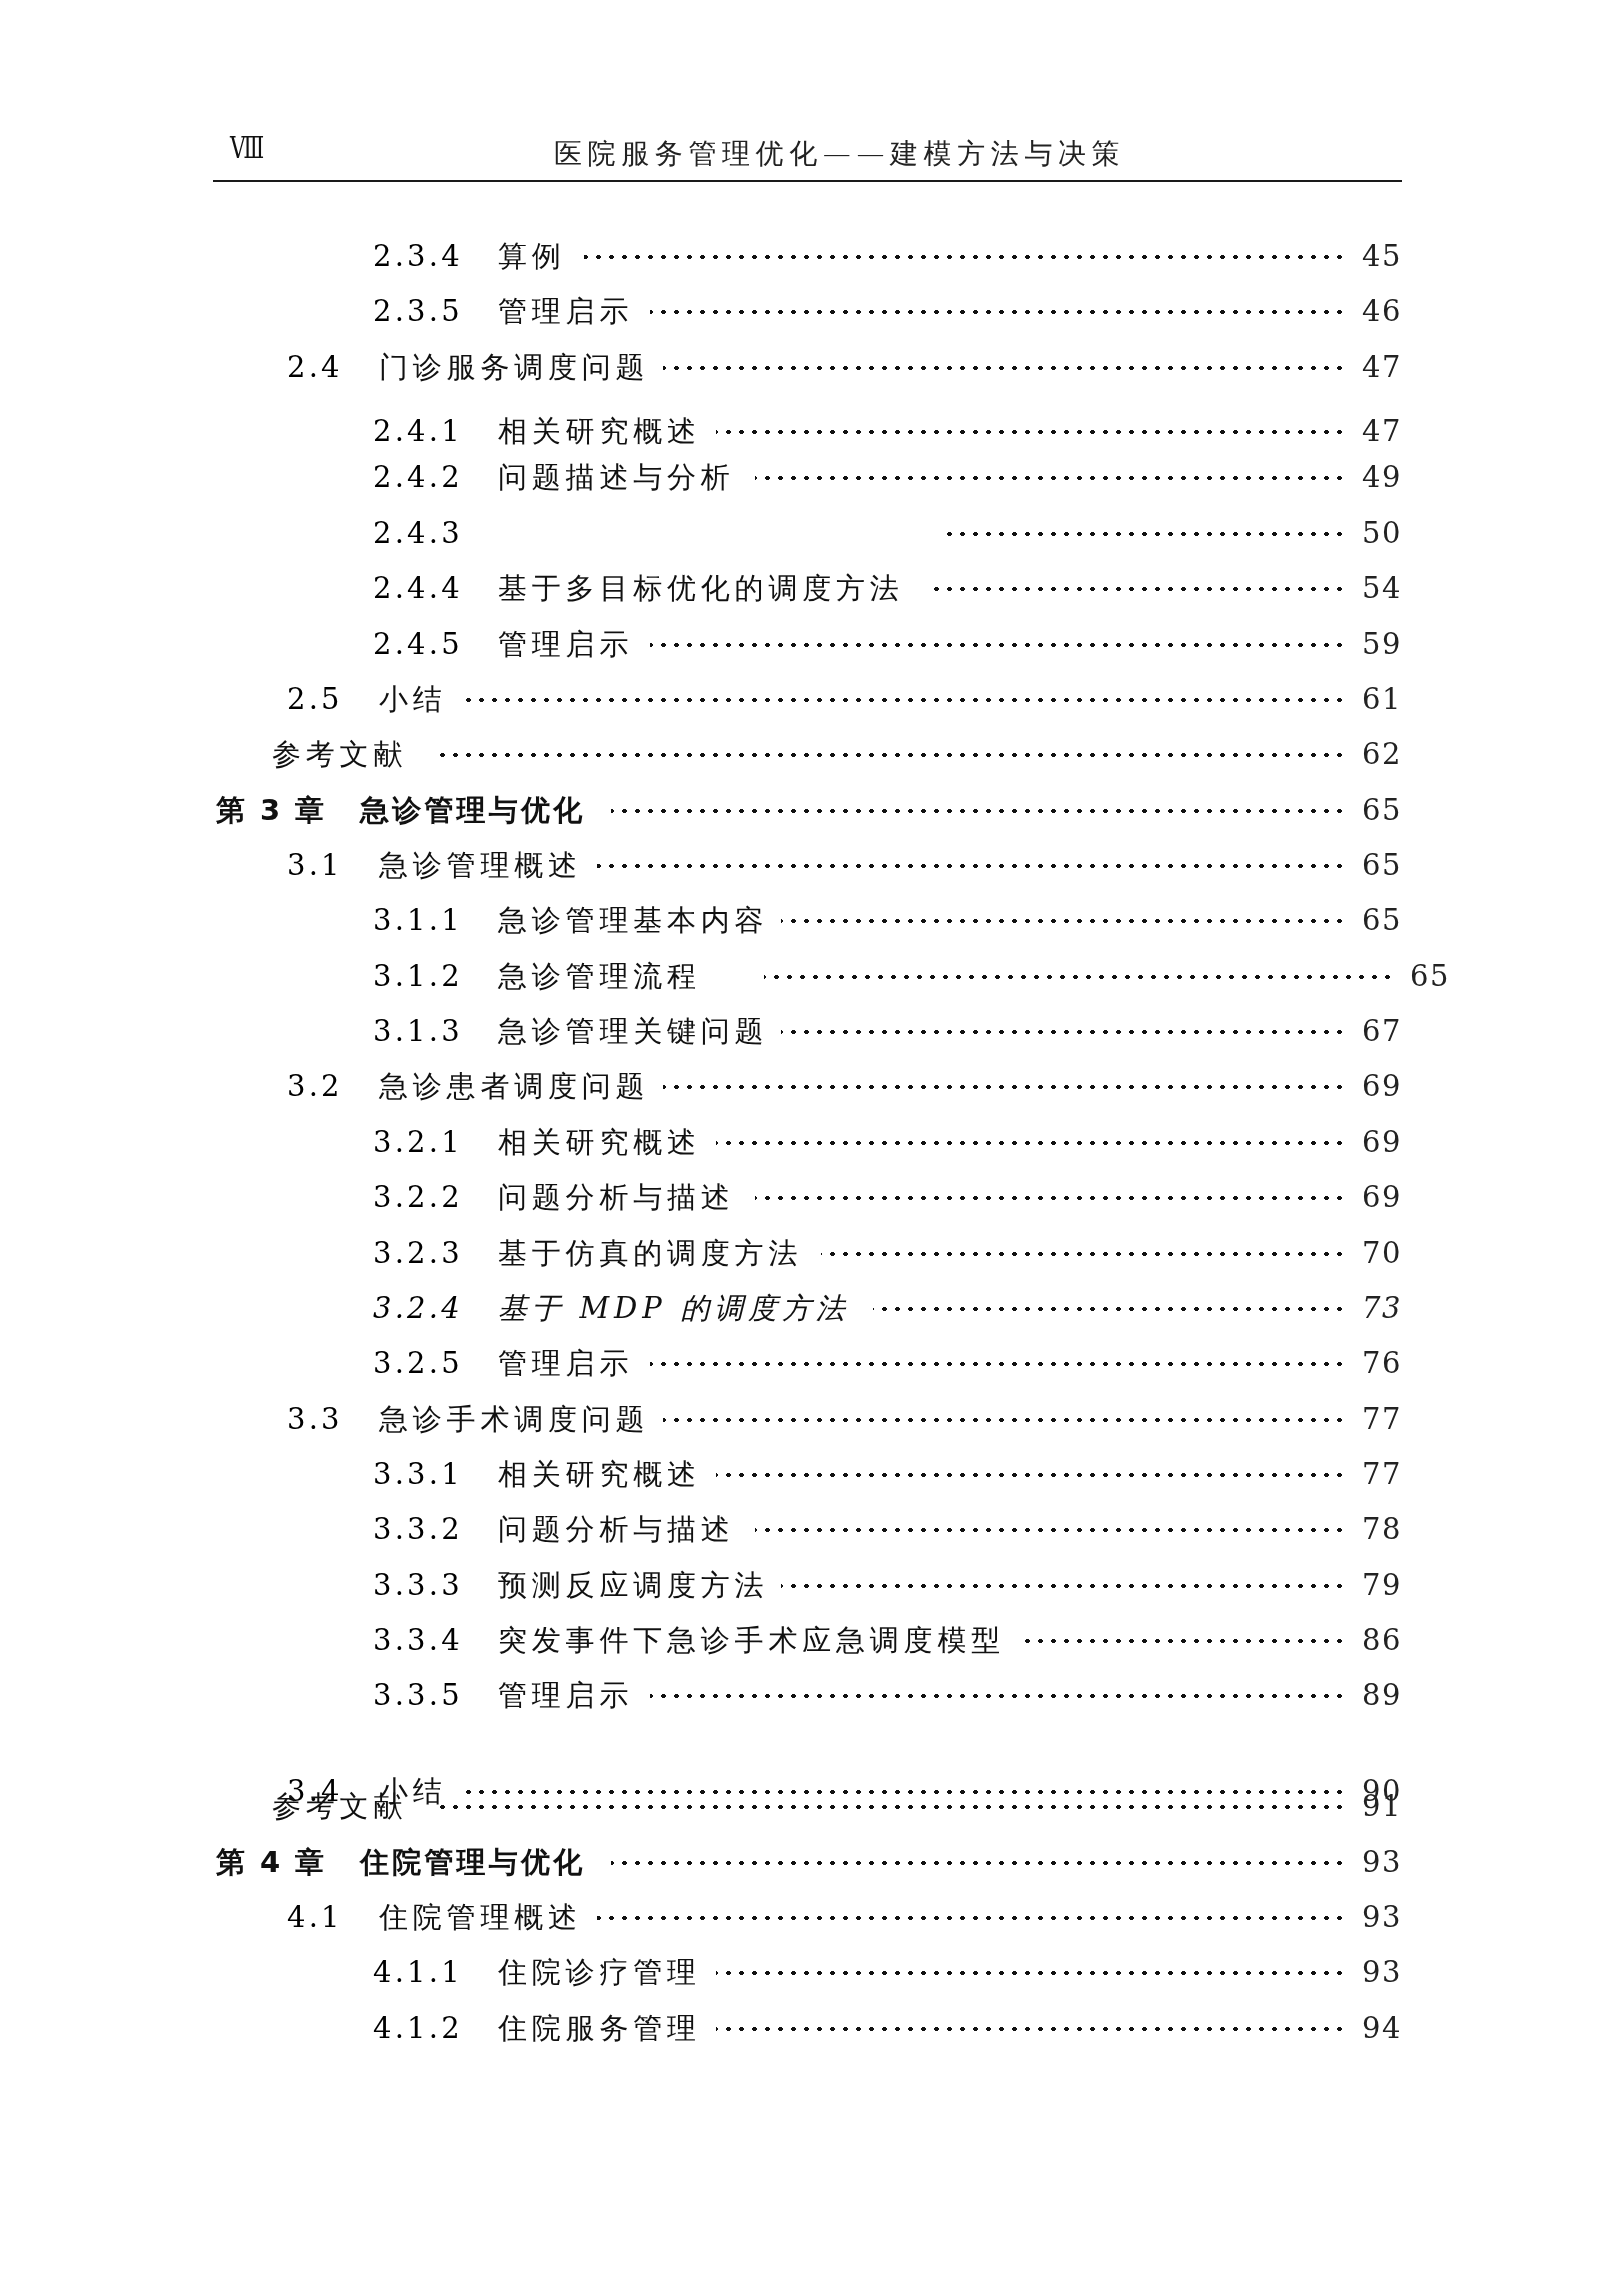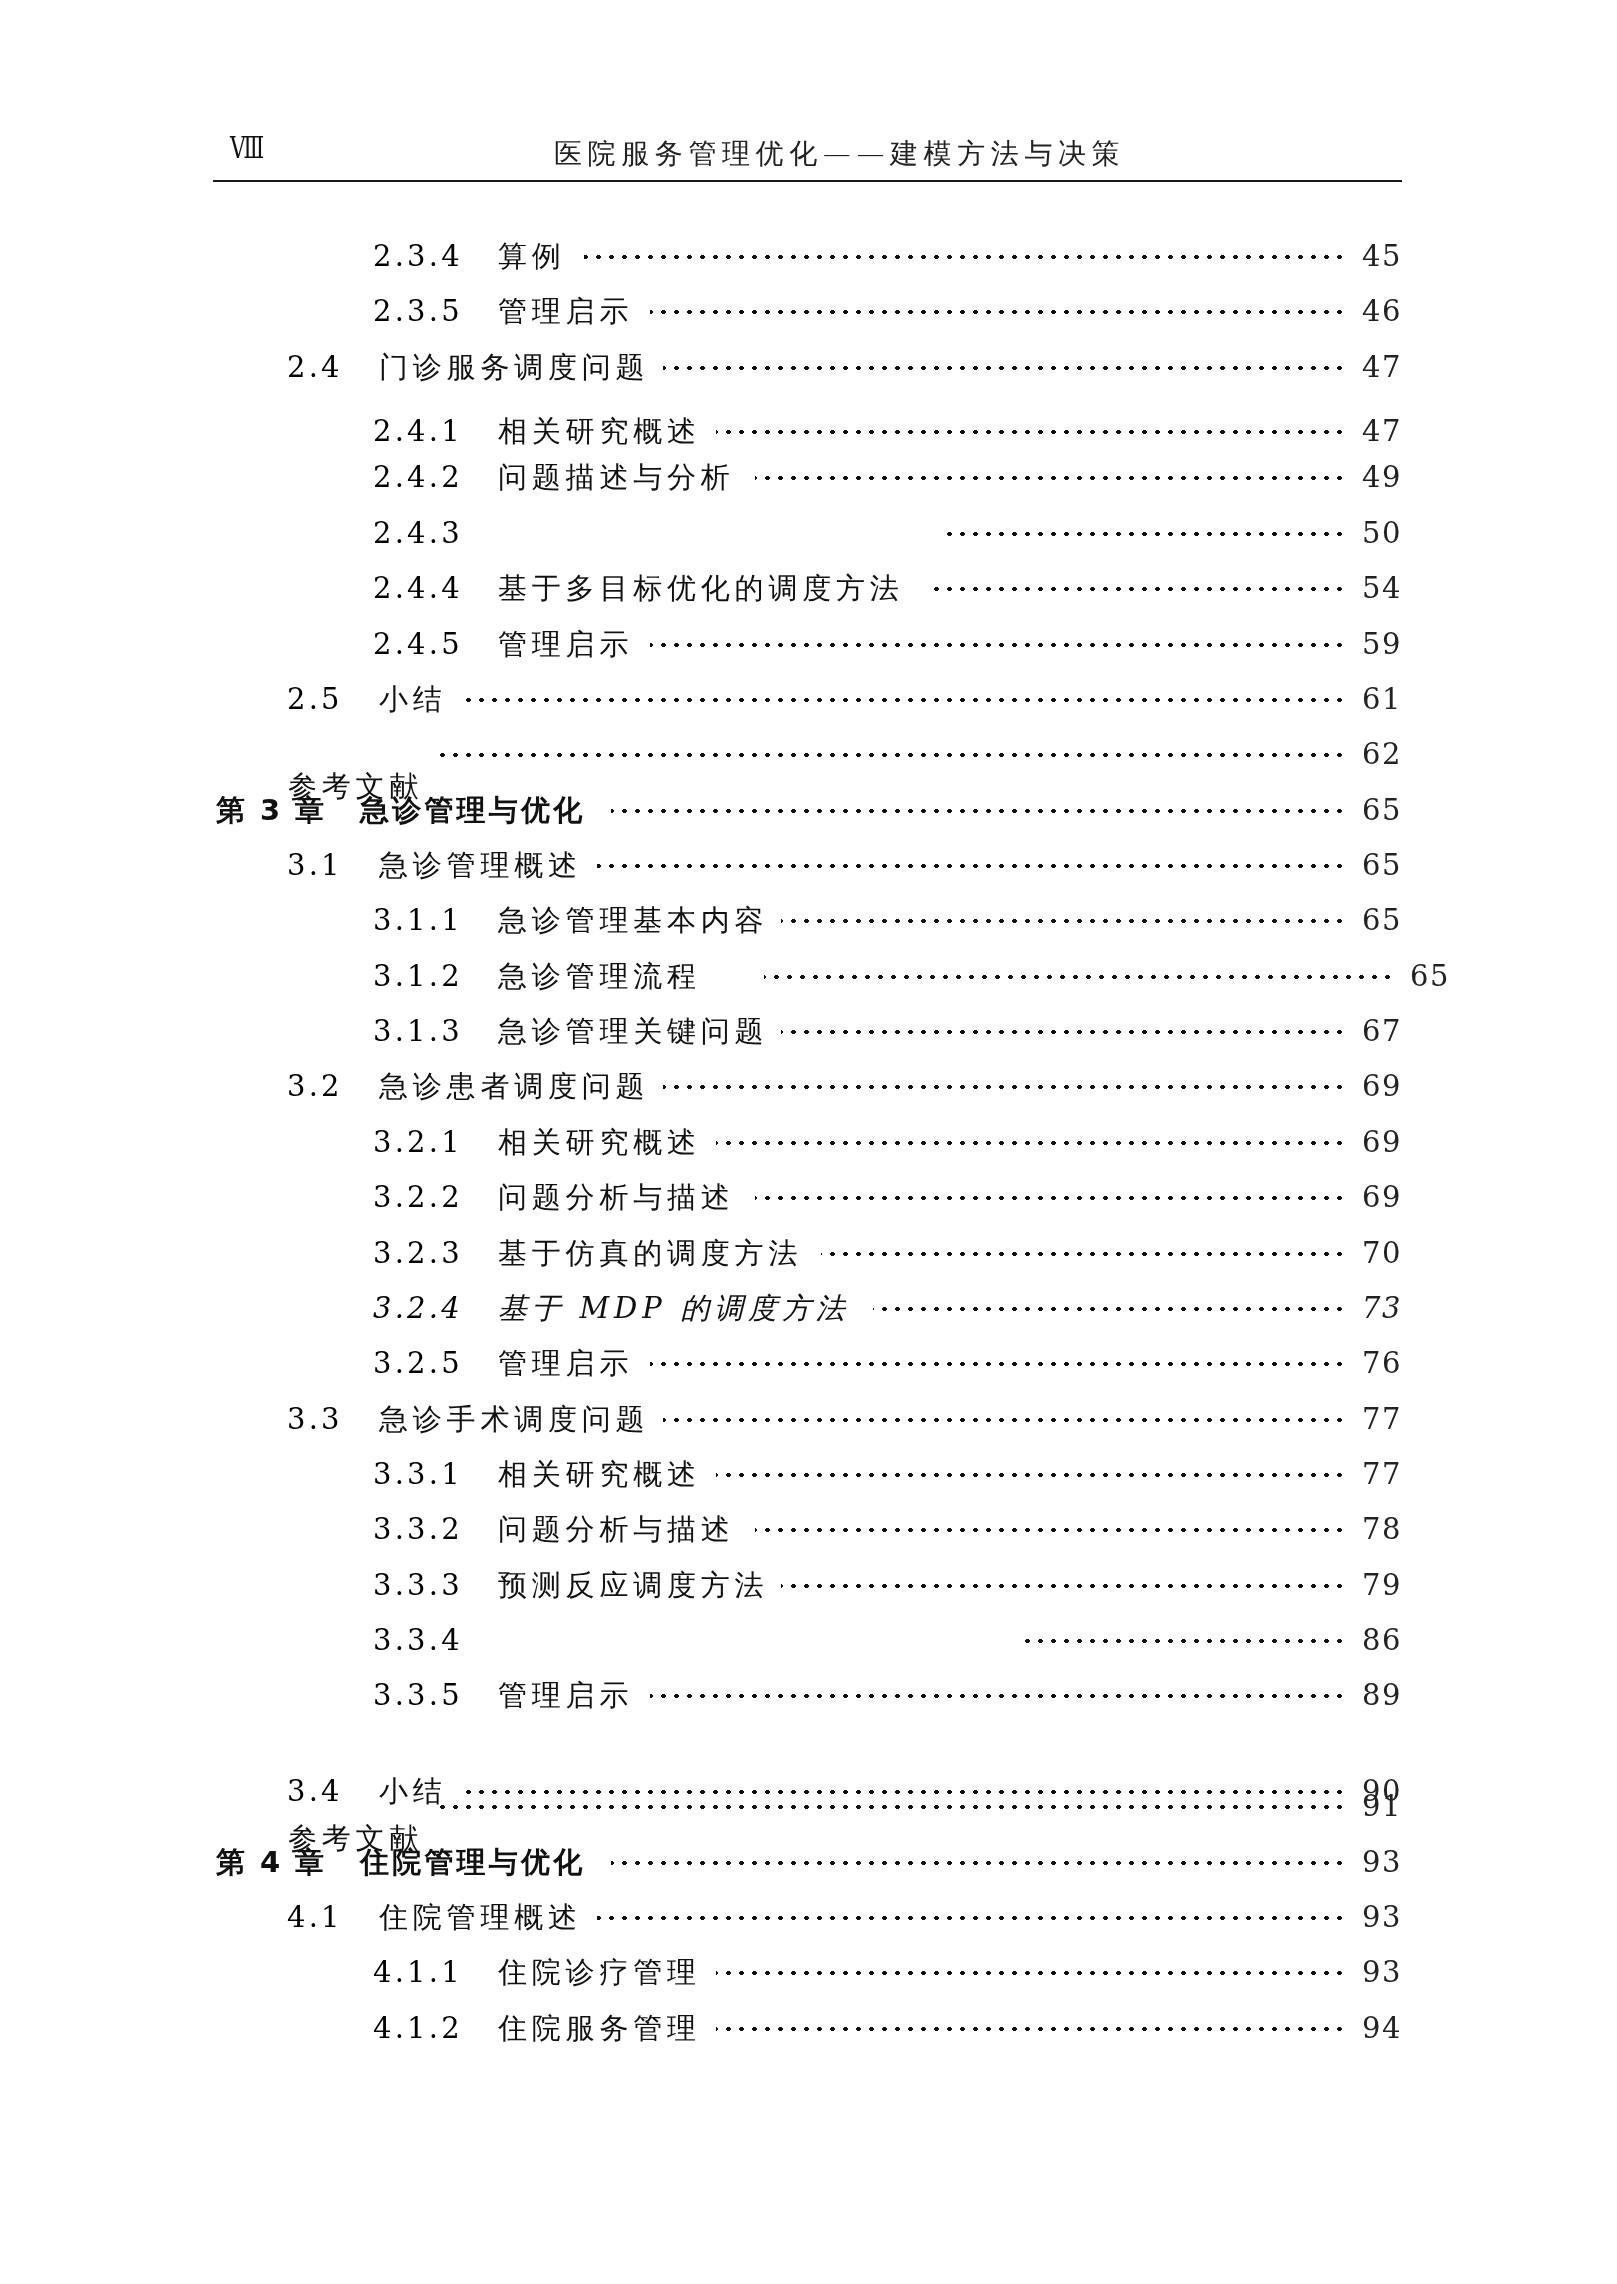--- a/index.html
+++ b/index.html
@@ -23,21 +23,21 @@
   .toc-row .num, .toc-row .title {
     position: absolute; top: 0; height: 48px; line-height: 48px; white-space: nowrap;
     font-family: "DejaVu Serif", "Liberation Serif", serif; font-size: 29px;
   }
   .toc-row .title { letter-spacing: 4.8px; }
   .toc-row .num { letter-spacing: 3.2px; color: #000000; }
   .toc-row.lvl3 .num { left: 373px; }
   .toc-row.lvl3 .title { left: 498px; }
   .toc-row.lvl2 .num { left: 287px; }
   .toc-row.lvl2 .title { left: 379px; }
-  .toc-row.ref .title { left: 288px; margin-top: 32px; }
+  .toc-row.ref .title { left: 272px; }
   .toc-row.chap .num, .toc-row.chap .title {
     font-family: "DejaVu Sans", "Liberation Sans", sans-serif; font-weight: bold; font-size: 29px; color: #111;
   }
   .toc-row.chap .num { left: 216px; letter-spacing: 2.4px; }
   .toc-row.chap .title { left: 360px; letter-spacing: 3.2px; }
   .leader {
     position: absolute; top: 22px; height: 6.4px; right: 272px;
     background-image: radial-gradient(circle, #111 0 2.1px, transparent 2.4px);
     background-size: 13px 6.4px; background-repeat: repeat-x; background-position: right center;
   }
@@ -200,20 +200,21 @@
       <span class="page">78</span>
     </div>
     <div class="toc-row lvl3" style="top: 1561px;">
       <span class="num">3.3.3</span>
       <span class="title">预测反应调度方法</span>
       <span class="leader" style="width: 565px; right: 272px;"></span>
       <span class="page">79</span>
     </div>
     <div class="toc-row lvl3" style="top: 1616px;">
       <span class="num">3.3.4</span>
+      <span class="title">突发事件下急诊手术应急调度模型</span>
       <span class="leader" style="width: 328px; right: 272px;"></span>
       <span class="page">86</span>
     </div>
     <div class="toc-row lvl3" style="top: 1671px;">
       <span class="num">3.3.5</span>
       <span class="title">管理启示</span>
       <span class="leader" style="width: 696px; right: 272px;"></span>
       <span class="page">89</span>
     </div>
     <div class="toc-row lvl2" style="top: 1727px; margin-top: 40px;">

